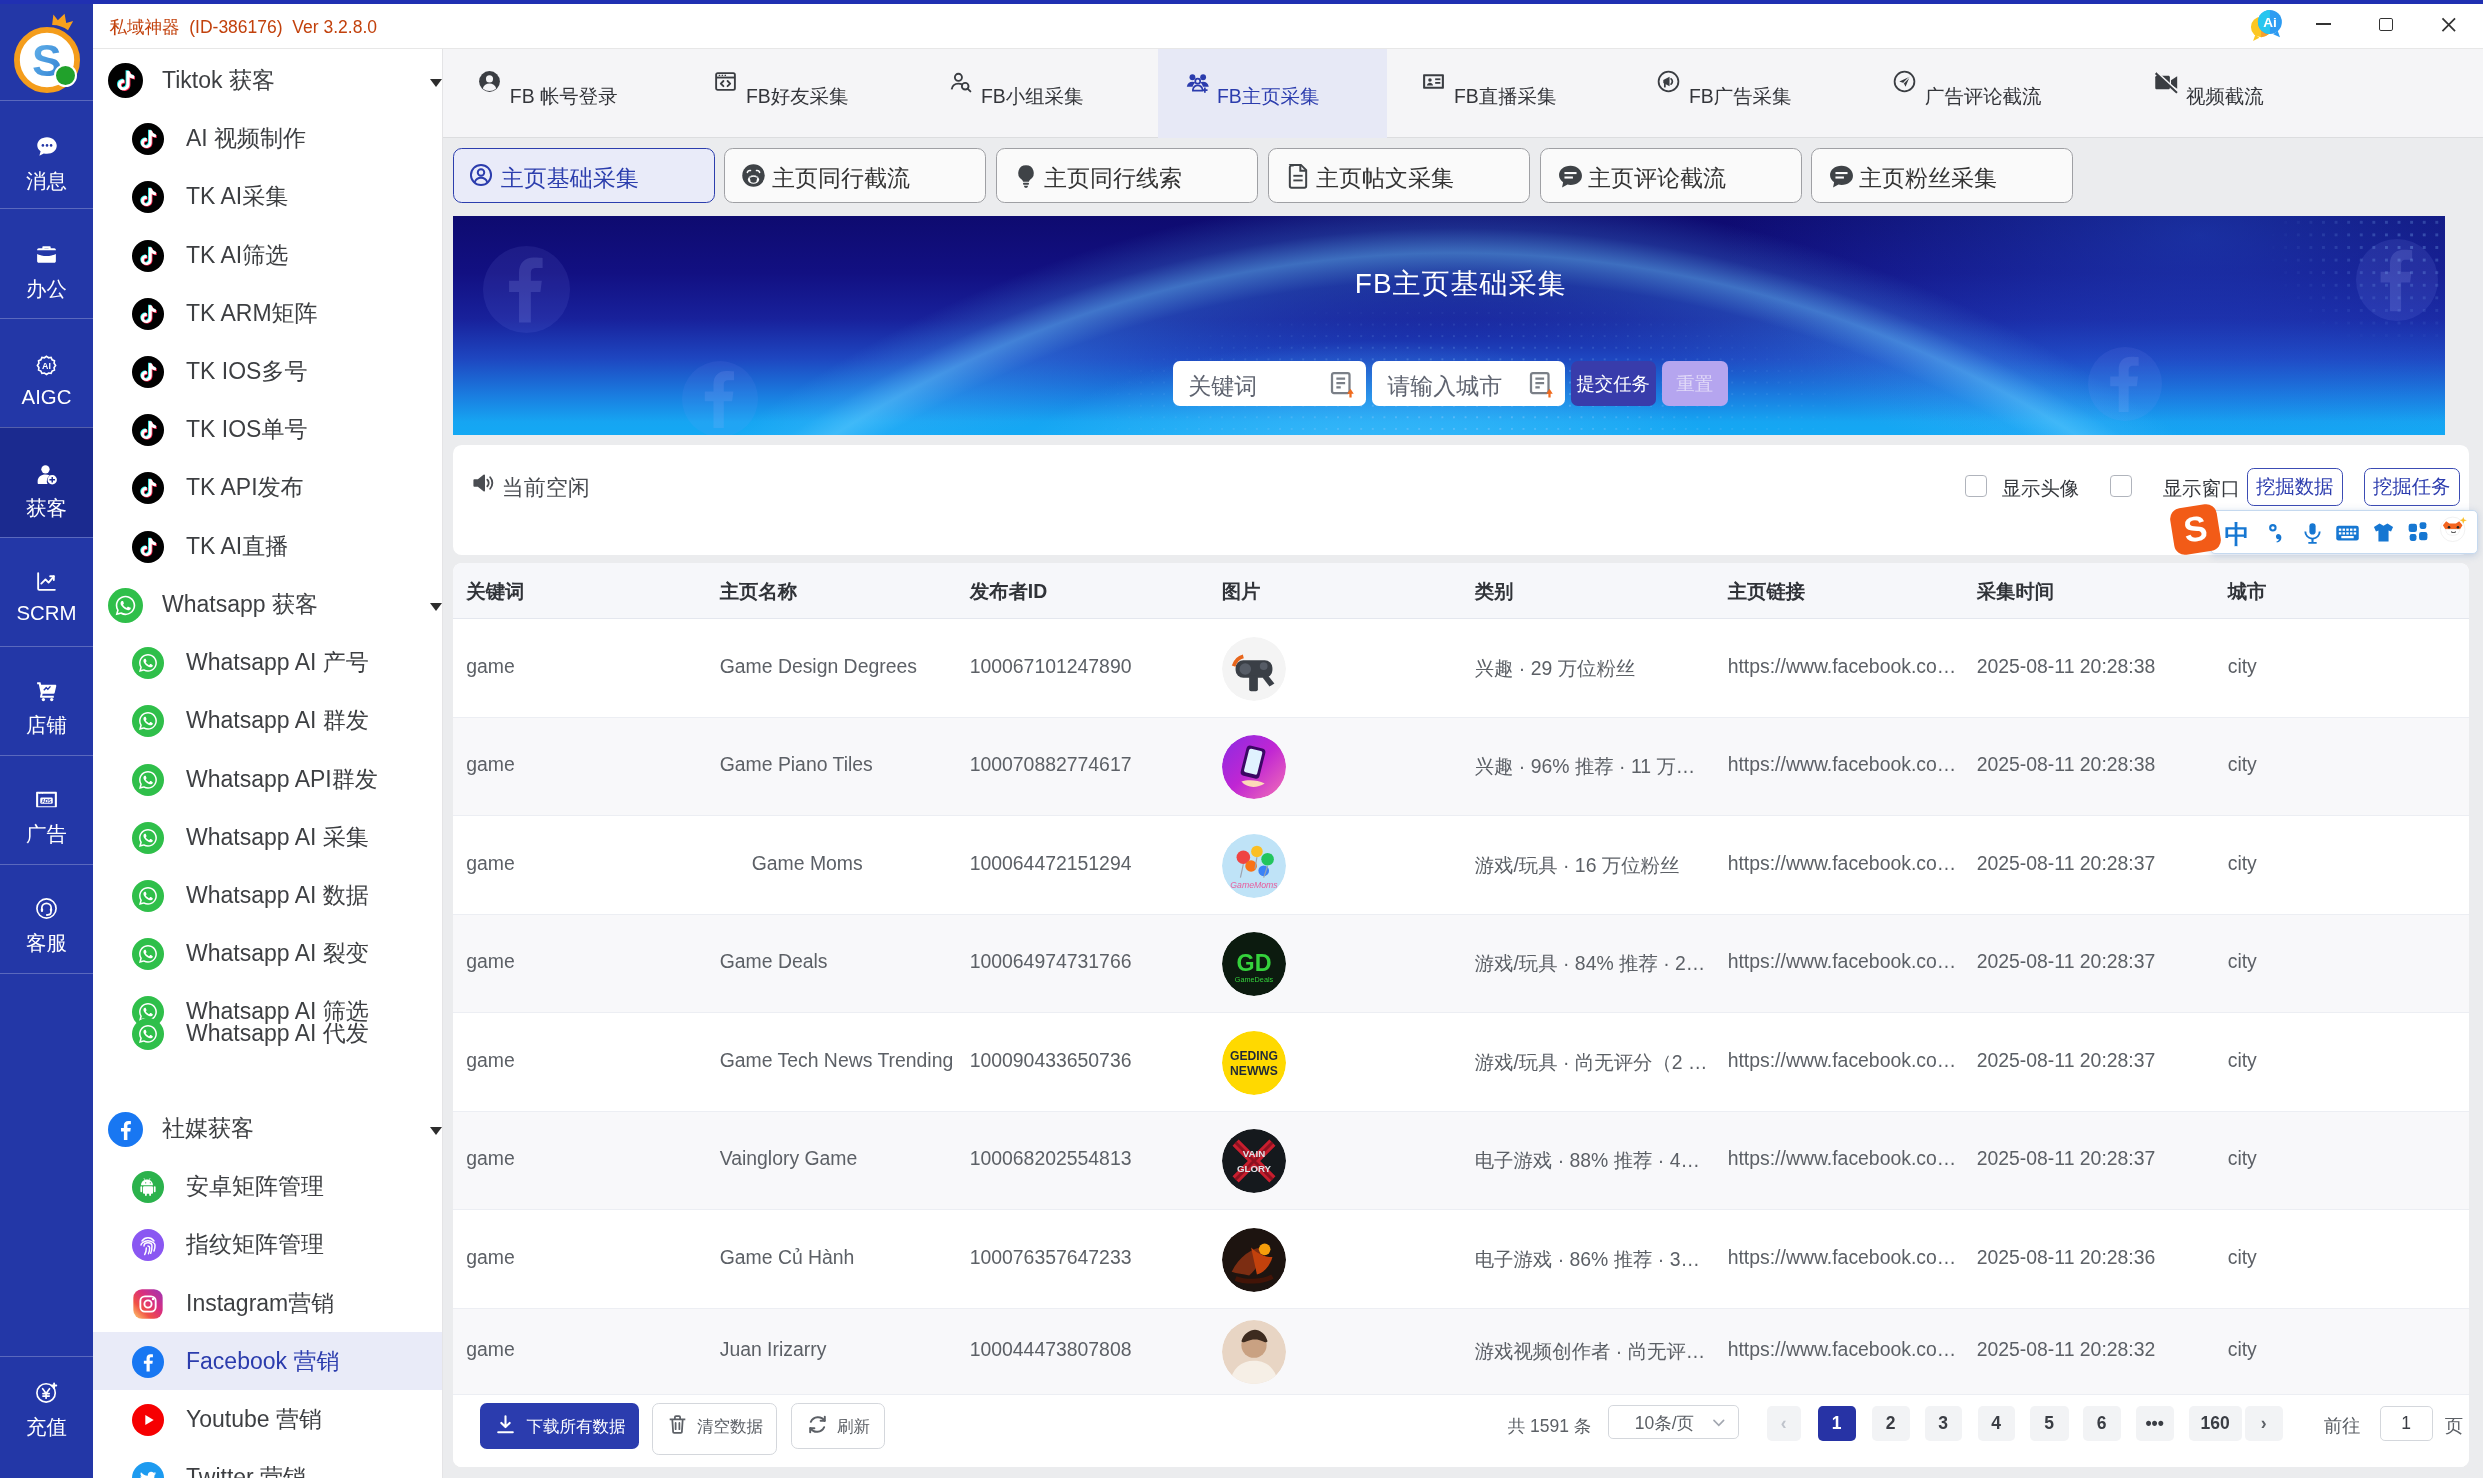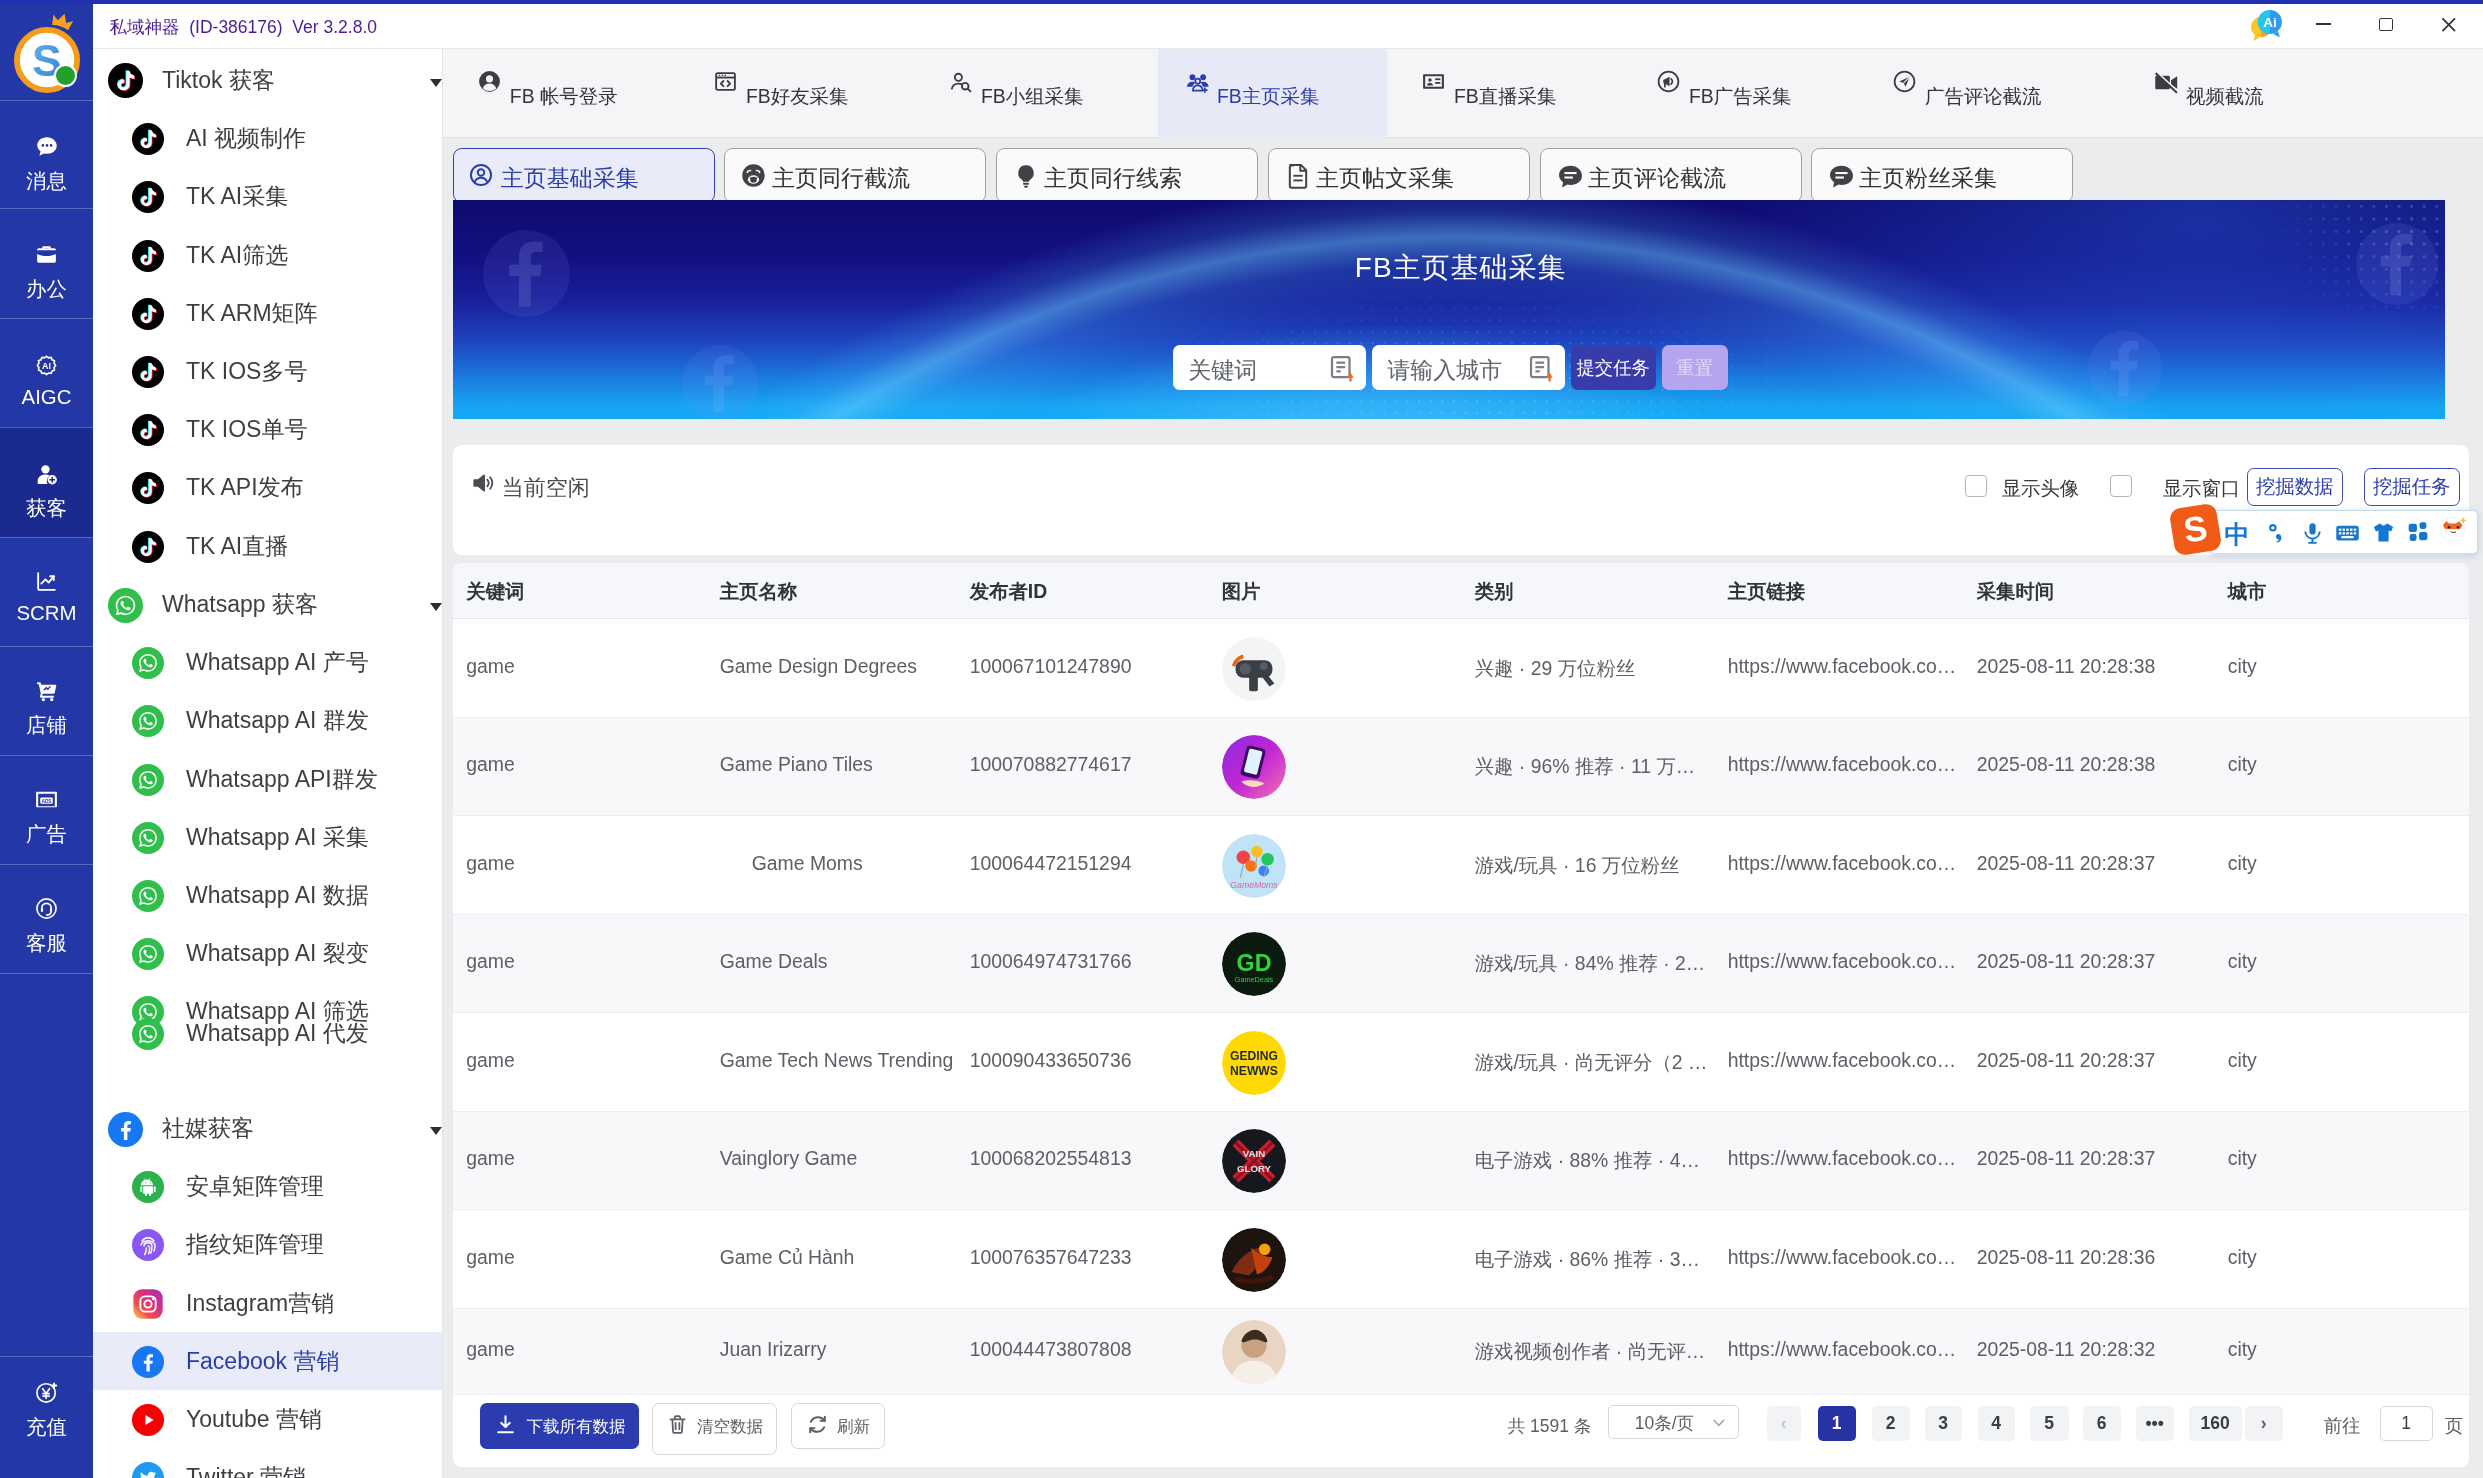--- a/index.html
+++ b/index.html
@@ -6,21 +6,21 @@
 html,body{width:2483px;height:1479px;overflow:hidden;}
 body{font-family:"Liberation Sans",sans-serif;background:#ebecee;position:relative;}
 .abs{position:absolute;}
 .topline{position:absolute;left:0;top:0;width:2483px;height:3.9px;background:#2030b2;z-index:50;}
 .rail{position:absolute;left:0;top:0;width:93px;height:1479px;background:#2337a7;z-index:10;}
 .rail .sep{position:absolute;left:0;width:93px;height:1px;background:rgba(255,255,255,0.25);}
 .ritem{position:absolute;left:0;width:93px;text-align:center;color:#fff;}
 .ritem .lab{display:block;font-size:20.4px;margin-top:6.8px;}
 .ractive{position:absolute;left:0;width:93px;background:#1b2a8f;}
 .titlebar{position:absolute;left:93px;top:3.9px;width:2390px;height:45px;background:#fff;border-bottom:1px solid #e7e7e7;z-index:9;}
-.titlebar .t{position:absolute;left:16.5px;top:10.7px;font-size:17.5px;color:#4c1d95;}
+.titlebar .t{position:absolute;left:16.5px;top:10.7px;font-size:17.5px;color:#c2410c;}
 .sidebar{position:absolute;left:93px;top:49px;width:350px;height:1430px;background:#fff;border-right:1px solid #e4e4e6;z-index:8;overflow:hidden;}
 .mi{position:absolute;left:0;width:349px;height:58px;}
 .mi .ic{position:absolute;}
 .mi .tx{position:absolute;top:0;height:58px;line-height:58px;font-size:23px;color:#3d3f42;white-space:nowrap;}
 .mi.g .tx{font-size:23px;left:69px;}
 .mi.g .ic{left:14.6px;top:12.6px;}
 .mi.s .ic{left:39px;top:13.6px;}
 .mi.s .tx{left:93px;}
 .mi .caret{position:absolute;left:337px;top:28px;width:0;height:0;border-left:6.3px solid transparent;border-right:6.3px solid transparent;border-top:8.7px solid #2d2d2d;}
 .mi.sel{background:#e9ebf8;}
@@ -30,21 +30,21 @@
 .tab{position:absolute;top:0;height:89px;}
 .tab .ti{position:absolute;left:26px;top:20.4px;}
 .tab .tt{position:absolute;left:59px;top:34px;font-size:19.4px;color:#33353a;white-space:nowrap;}
 .tab.on{background:#e7e9f6;}
 .tab.on .tt{color:#2b3cad;}
 .stab{position:absolute;top:99px;height:55px;width:262px;background:#fafafa;border:1.9px solid #9fa0a4;border-radius:8.7px;}
 .stab .si{position:absolute;left:14.6px;top:12.6px;}
 .stab .st{position:absolute;left:47px;top:13.6px;font-size:23px;color:#333;white-space:nowrap;}
 .stab.on{background:#e9ebf9;border-color:#2c3ead;}
 .stab.on .st{color:#2c3ead;}
-.banner{position:absolute;left:9.7px;top:151px;width:1992px;height:219px;overflow:hidden;
+.banner{position:absolute;left:9.7px;top:167px;width:1992px;height:219px;overflow:hidden;
 background:
  radial-gradient(ellipse 602px 252px at 46% 128%, rgba(82,196,255,0.8), rgba(82,196,255,0) 62%),
  radial-gradient(circle at 1002px 1188px, rgba(40,150,248,0) 1067px, rgba(70,180,252,0.22) 1124px, rgba(105,205,255,0.5) 1151px, rgba(90,195,255,0.18) 1176px, rgba(0,0,0,0) 1211px),
  radial-gradient(ellipse 679px 330px at 1747px 19.4px, rgba(42,100,225,0.4), rgba(42,100,225,0) 70%),
  linear-gradient(180deg,#0e0b70 0%,#121082 26%,#18219b 47%,#1e46c0 65%,#1a7de0 82%,#16a5f2 94%,#14a9f4 100%);}
 .fmark{position:absolute;}
 .btitle{position:absolute;top:49px;left:0;width:2016px;text-align:center;color:#fff;font-size:28px;letter-spacing:1px;}
 .binput{position:absolute;top:145px;height:45px;background:#fff;border-radius:6.8px;}
 .binput .ph{position:absolute;left:15.5px;top:9.7px;font-size:23px;color:#5f6470;}
 .binput svg{position:absolute;right:8.7px;top:6.8px;}

